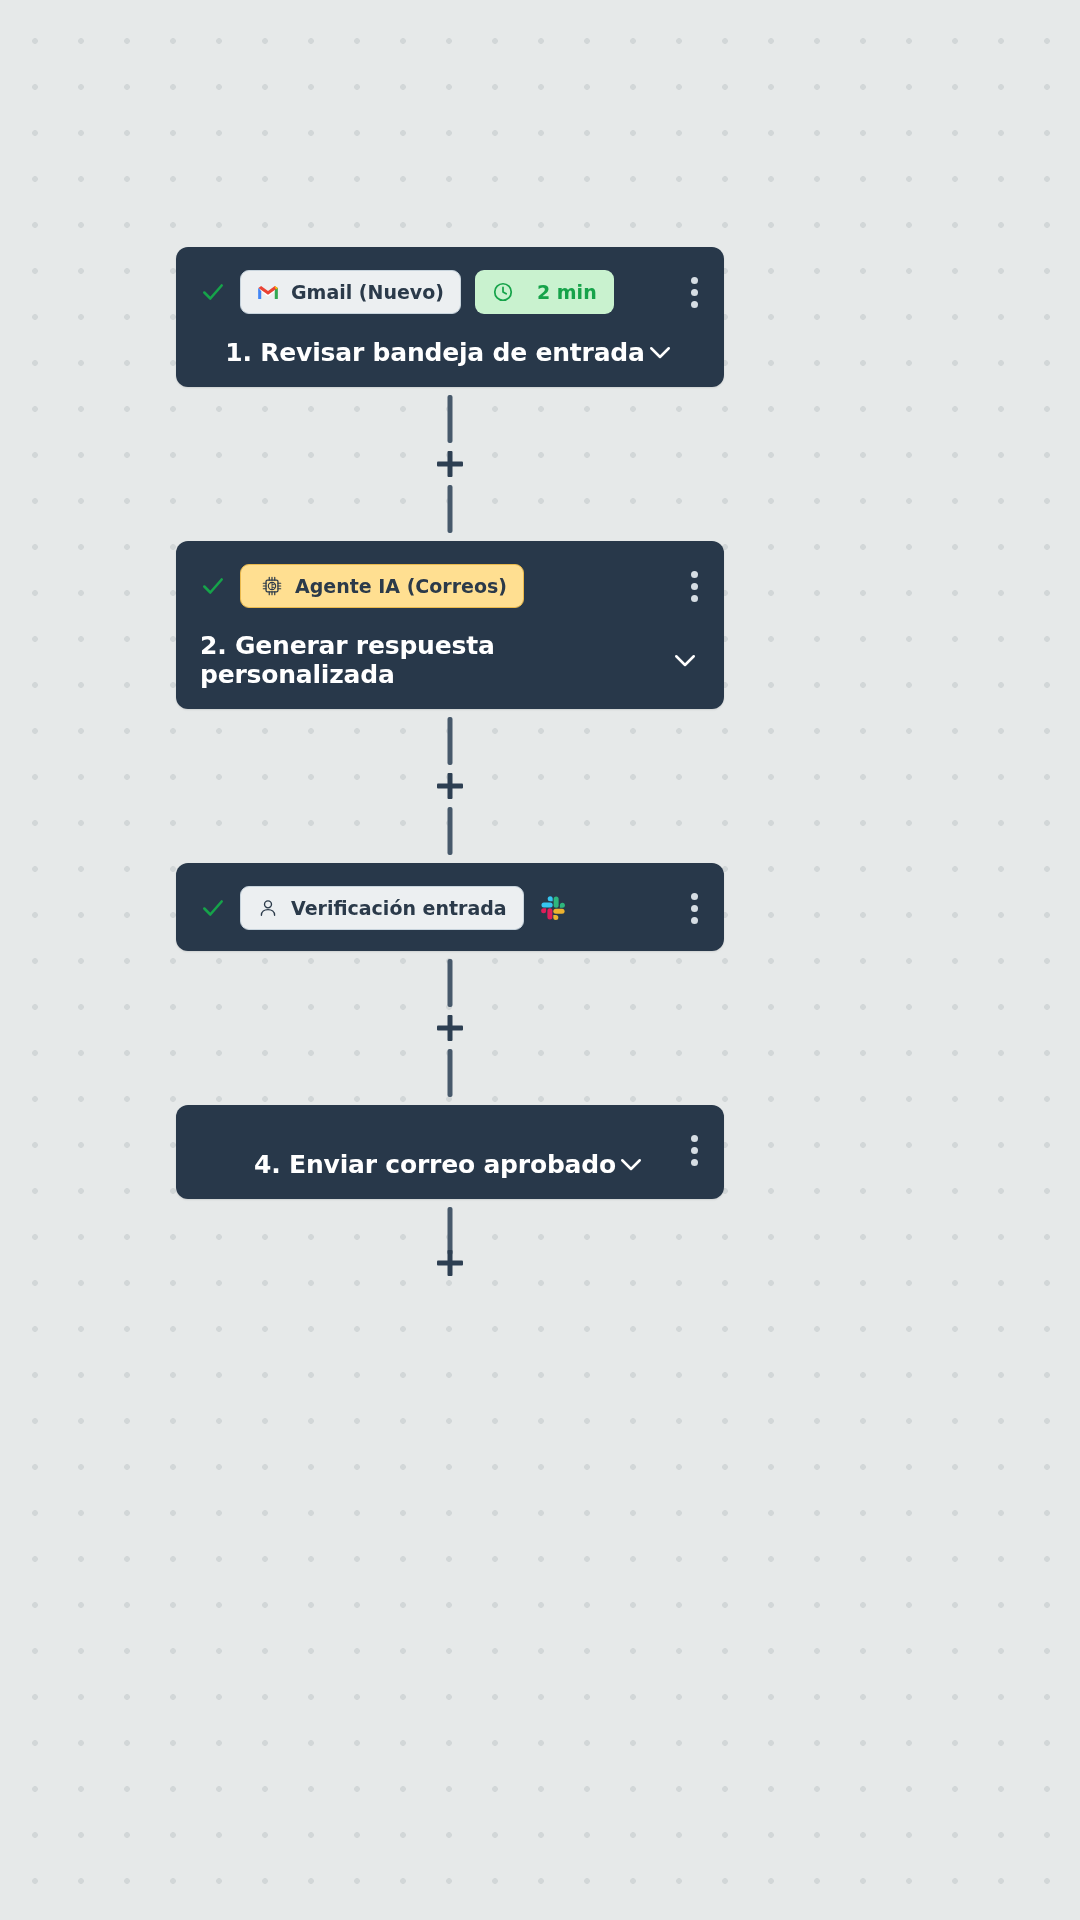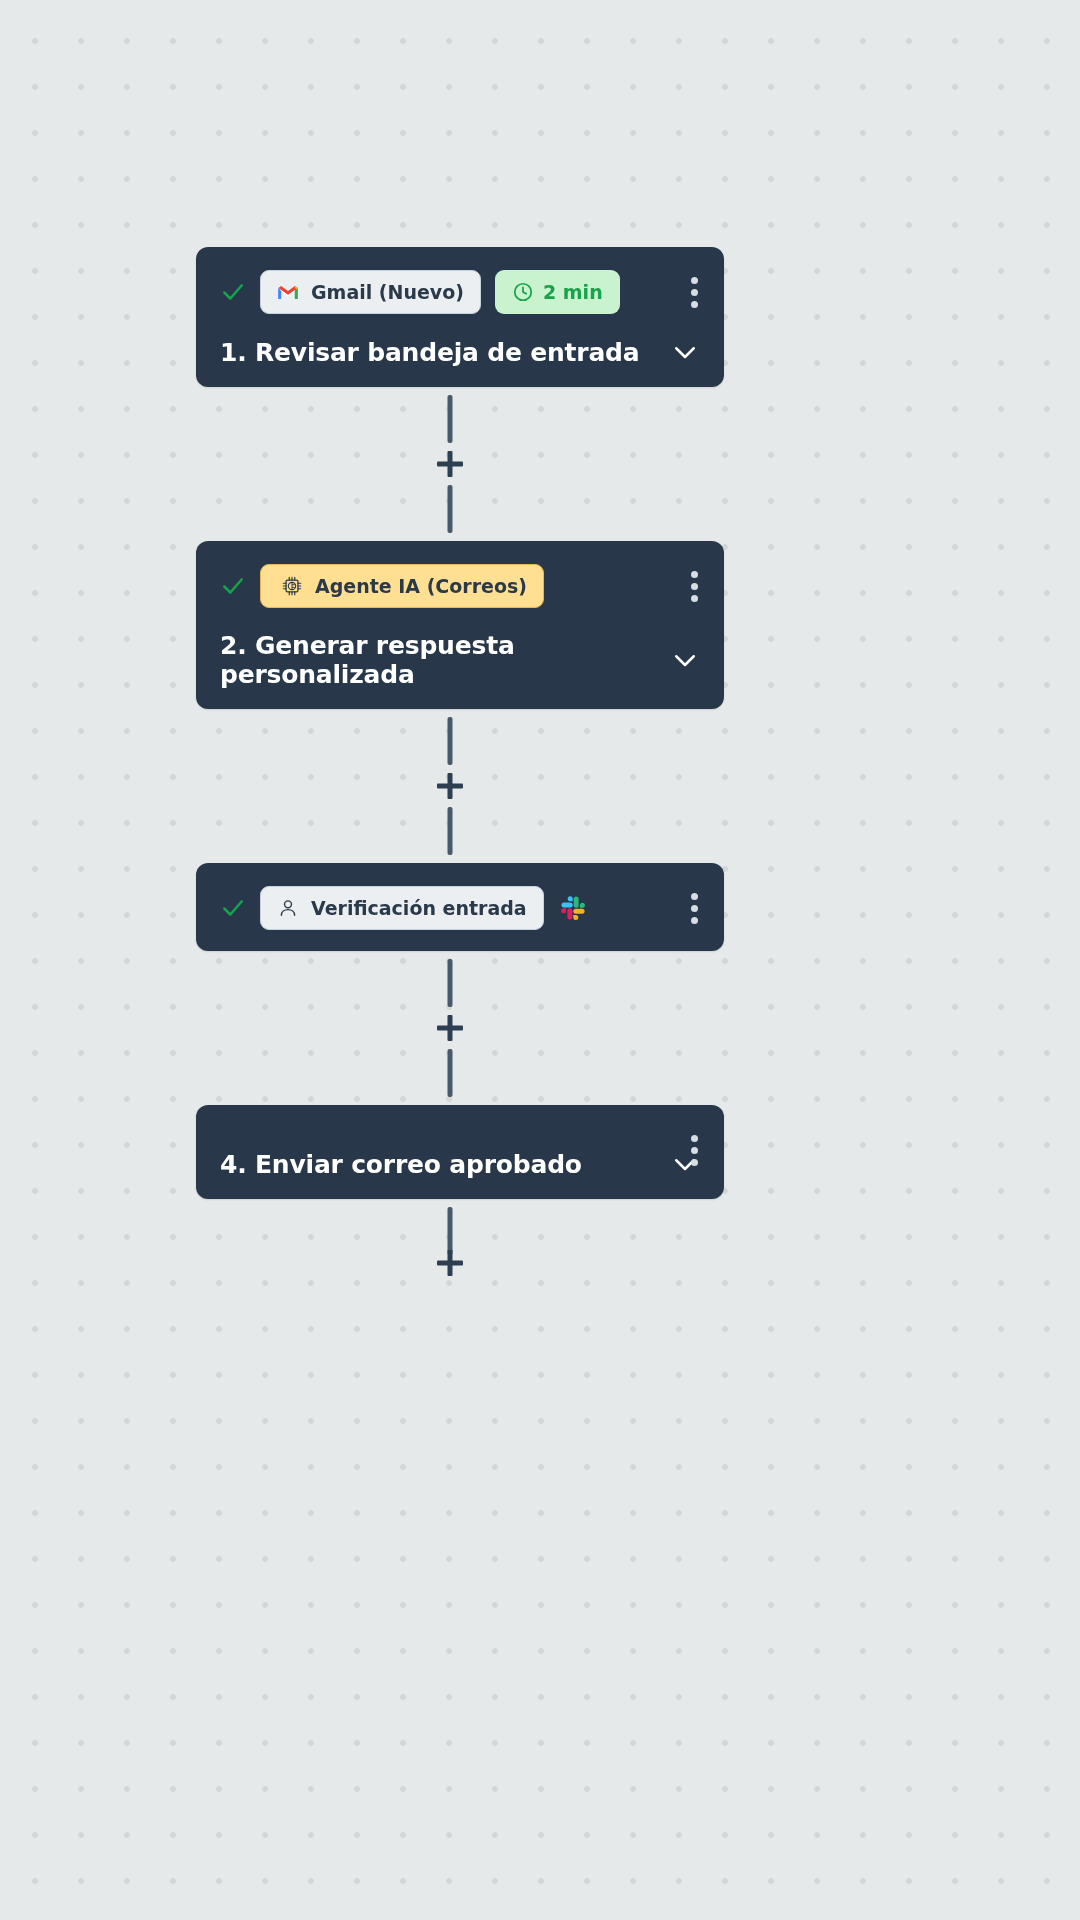--- a/index.html
+++ b/index.html
@@ -32,21 +32,20 @@
     width: 548px;
   }
 
   
   .card {
     background: #28384a;
     border-radius: 12px;
     padding: 22px 24px 20px 24px;
     position: relative;
     box-shadow: 0 1px 2px rgba(0,0,0,0.10);
-    margin-left: 20px;
   }
 
   .card-top {
     display: flex;
     align-items: center;
     gap: 14px;
     min-height: 46px;
   }
 
   .check {
@@ -77,21 +76,21 @@
     color: #2b3a4a;
     padding-left: 20px;
   }
 
   .badge.time {
     background: #c9f2cf;
     border: none;
     color: #16a34a;
     font-weight: 800;
     padding: 11px 17px;
-    gap: 9px;
+    gap: 23px;
   }
 
   .badge-icon {
     width: 22px;
     height: 22px;
     flex: 0 0 22px;
     display: block;
   }
 
   .slack-icon {
@@ -116,21 +115,21 @@
     width: 7px;
     height: 7px;
     border-radius: 50%;
     background: #d6dde3;
     display: block;
   }
 
   .card-bottom {
     display: flex;
     align-items: center;
-    justify-content: space-between;
+    justify-content: center;
     margin-top: 22px;
   }
 
   .card-title {
     font-size: 25px;
     font-weight: 700;
     color: #ffffff;
     letter-spacing: -0.2px;
   }
 

